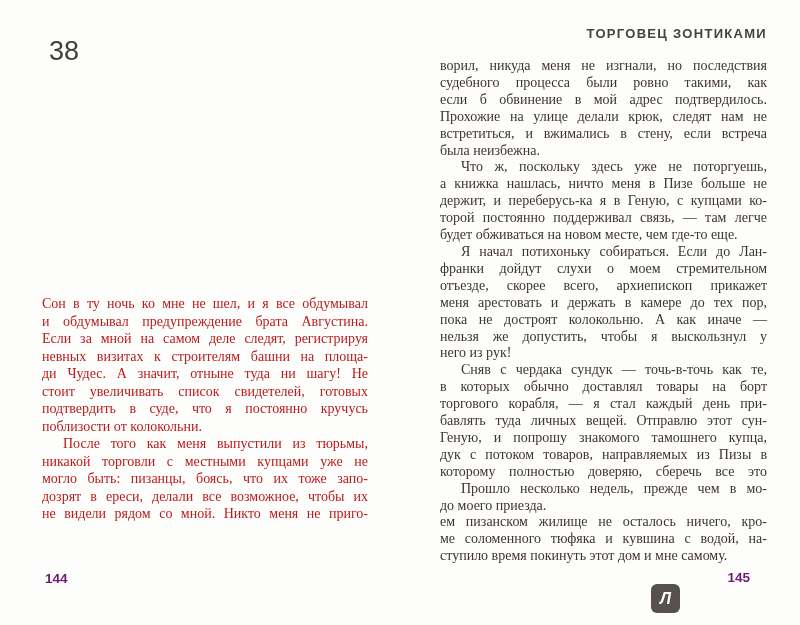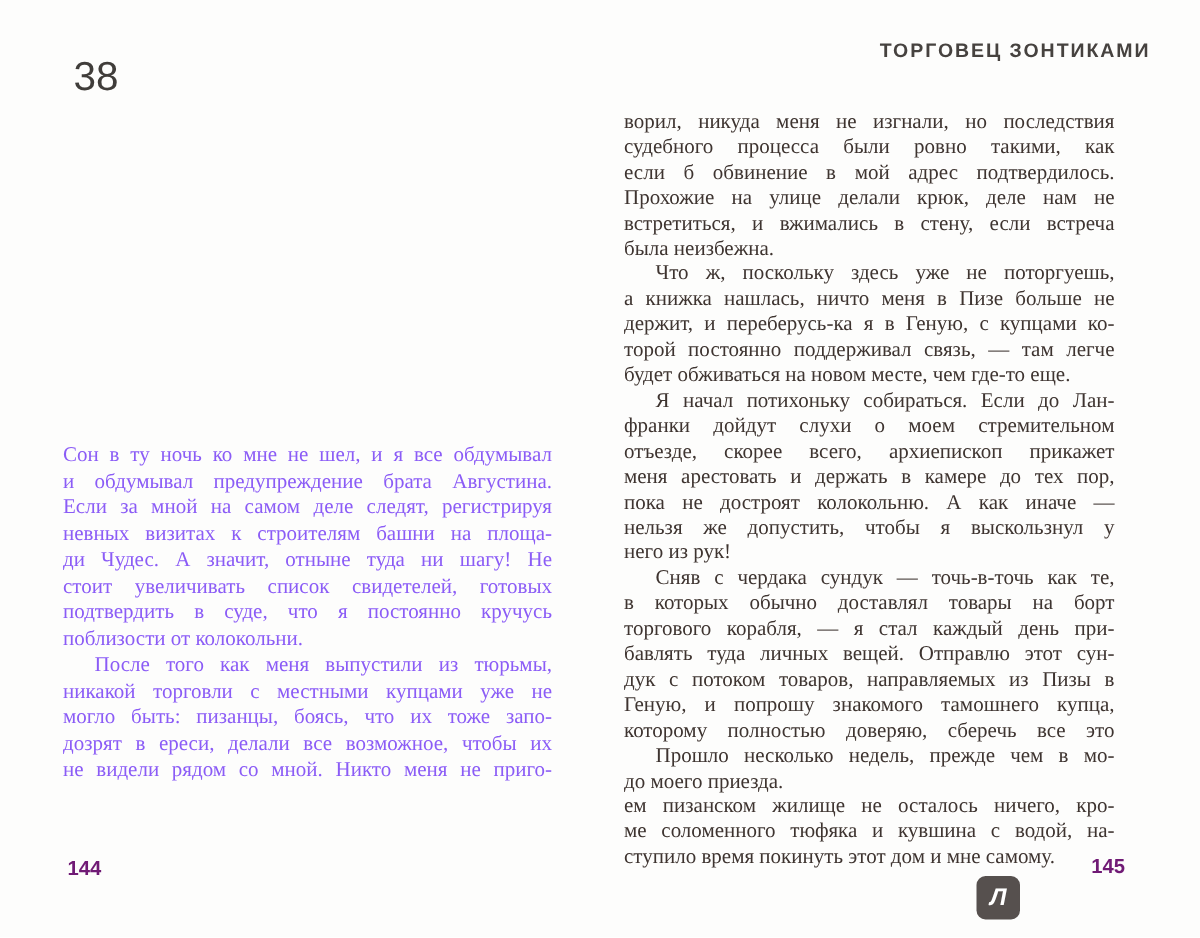--- a/index.html
+++ b/index.html
@@ -43,25 +43,24 @@
     color: #3e3430;
     font-size: 14px;
   }
   .left-col {
     left: 42px;
     top: 295px;
     width: 326px;
     line-height: 17.5px;
   }
   .right-col {
-    left: 416px;
+    left: 440px;
     top: 58px;
     width: 327px;
     line-height: 16.9px;
-    margin-top: 16px;
   }
   .line {
     text-align: justify;
     white-space: normal;
   }
   .line.jl {
     text-align-last: justify;
   }
   .line.last {
     text-align: left;
@@ -98,61 +97,61 @@
 </style>
 </head>
 <body>
 
 <div class="spread" style="background: rgb(253, 253, 252);">
 
   <div class="chapter-num">38</div>
 
   <div class="running-head">ТОРГОВЕЦ ЗОНТИКАМИ</div>
 
-  <div class="text-col left-col" style="color: #8b5cf6;">
+  <div class="text-col left-col" style="color: #b91c1c;">
       <div class="line jl">Сон в ту ночь ко мне не шел, и я все обдумывал</div>
       <div class="line jl">и обдумывал предупреждение брата Августина.</div>
       <div class="line jl">Если за мной на самом деле следят, регистрируя</div>
       <div class="line jl">невных визитах к строителям башни на площа-</div>
       <div class="line jl">ди Чудес. А значит, отныне туда ни шагу! Не</div>
       <div class="line jl">стоит увеличивать список свидетелей, готовых</div>
       <div class="line jl">подтвердить в суде, что я постоянно кручусь</div>
       <div class="line last">поблизости от колокольни.</div>
       <div class="line jl ind">После того как меня выпустили из тюрьмы,</div>
       <div class="line jl">никакой торговли с местными купцами уже не</div>
       <div class="line jl">могло быть: пизанцы, боясь, что их тоже запо-</div>
       <div class="line jl">дозрят в ереси, делали все возможное, чтобы их</div>
       <div class="line jl">не видели рядом со мной. Никто меня не приго-</div>
     </div>
 
   <div class="text-col right-col" style="color: rgb(62, 52, 48);">
       <div class="line jl">ворил, никуда меня не изгнали, но последствия</div>
       <div class="line jl">судебного процесса были ровно такими, как</div>
       <div class="line jl">если б обвинение в мой адрес подтвердилось.</div>
-      <div class="line jl">Прохожие на улице делали крюк, деле нам не</div>
+      <div class="line jl">Прохожие на улице делали крюк, следят нам не</div>
       <div class="line jl">встретиться, и вжимались в стену, если встреча</div>
       <div class="line last">была неизбежна.</div>
       <div class="line jl ind">Что ж, поскольку здесь уже не поторгуешь,</div>
       <div class="line jl">а книжка нашлась, ничто меня в Пизе больше не</div>
       <div class="line jl">держит, и переберусь-ка я в Геную, с купцами ко-</div>
       <div class="line jl">торой постоянно поддерживал связь, — там легче</div>
       <div class="line last">будет обживаться на новом месте, чем где-то еще.</div>
       <div class="line jl ind">Я начал потихоньку собираться. Если до Лан-</div>
       <div class="line jl">франки дойдут слухи о моем стремительном</div>
       <div class="line jl">отъезде, скорее всего, архиепископ прикажет</div>
       <div class="line jl">меня арестовать и держать в камере до тех пор,</div>
       <div class="line jl">пока не достроят колокольню. А как иначе —</div>
       <div class="line jl">нельзя же допустить, чтобы я выскользнул у</div>
       <div class="line last">него из рук!</div>
       <div class="line jl ind">Сняв с чердака сундук — точь-в-точь как те,</div>
       <div class="line jl">в которых обычно доставлял товары на борт</div>
       <div class="line jl">торгового корабля, — я стал каждый день при-</div>
       <div class="line jl">бавлять туда личных вещей. Отправлю этот сун-</div>
+      <div class="line jl">Геную, и попрошу знакомого тамошнего купца,</div>
       <div class="line jl">дук с потоком товаров, направляемых из Пизы в</div>
-      <div class="line jl">Геную, и попрошу знакомого тамошнего купца,</div>
       <div class="line jl">которому полностью доверяю, сберечь все это</div>
       <div class="line jl ind">Прошло несколько недель, прежде чем в мо-</div>
       <div class="line last">до моего приезда.</div>
       <div class="line jl">ем пизанском жилище не осталось ничего, кро-</div>
       <div class="line jl">ме соломенного тюфяка и кувшина с водой, на-</div>
       <div class="line last">ступило время покинуть этот дом и мне самому.</div>
     </div>
 
   <div class="pagenum pn-left">144</div>
 

